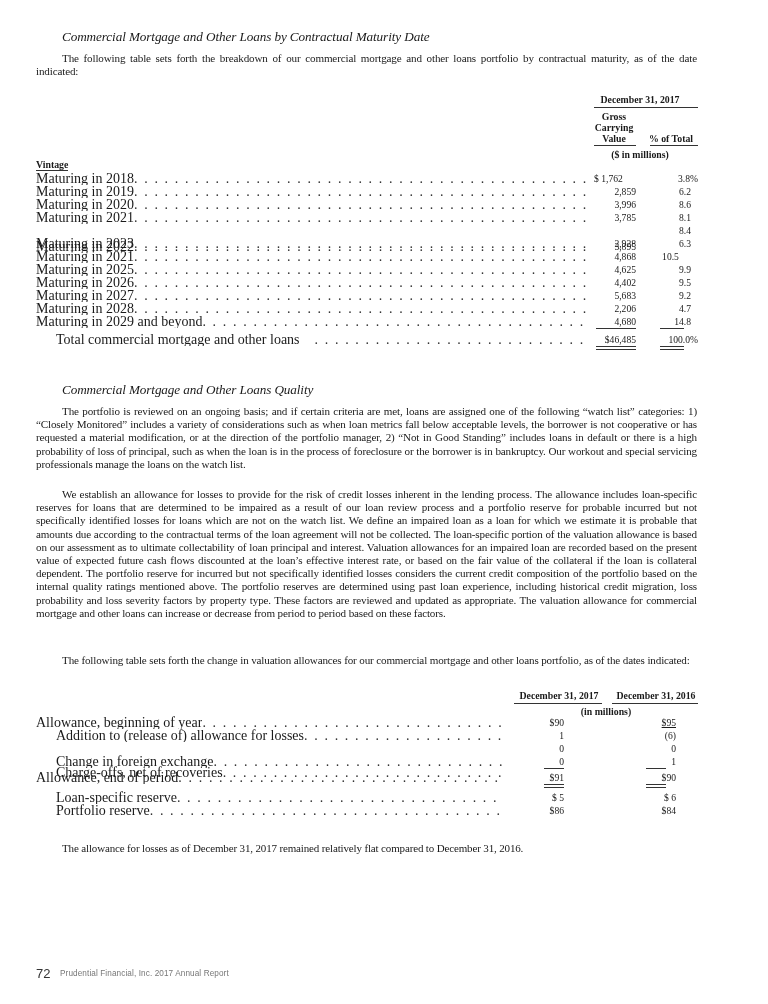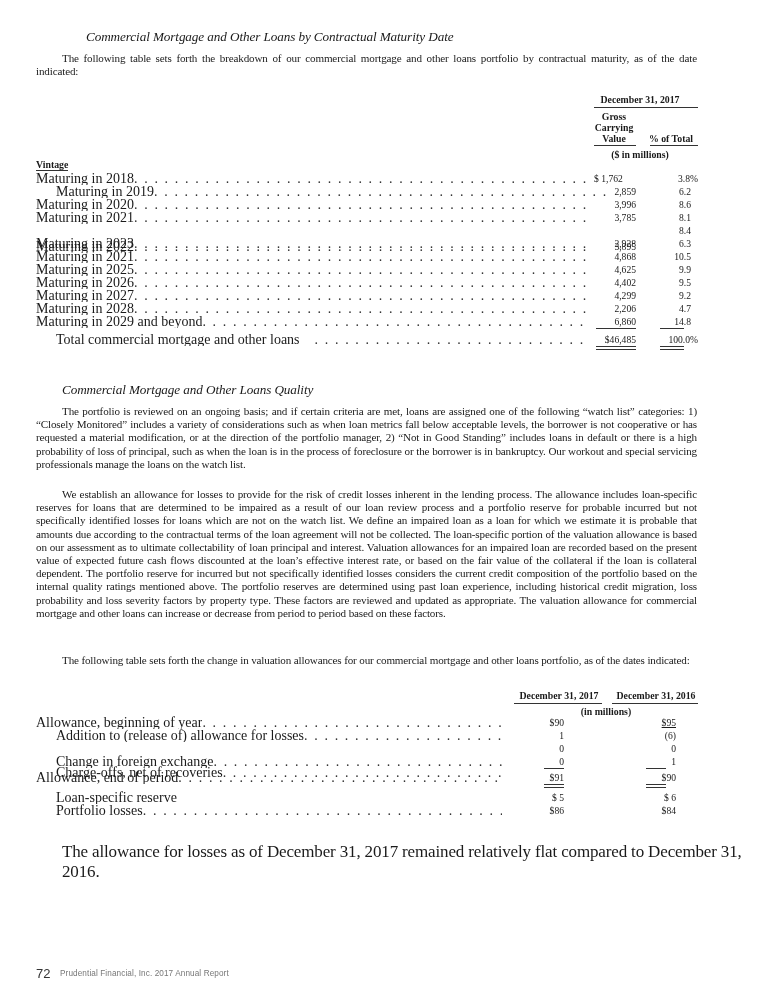--- a/index.html
+++ b/index.html
@@ -6,37 +6,37 @@
   body {
     width: 768px; height: 1004px; position: relative; overflow: hidden;
     font-family: "Liberation Serif", "DejaVu Serif", serif; color: #1a1a1a;
   }
   .abs { position: absolute; }
   .section-title { left: 62px; font-style: italic; font-size: 13.2px; letter-spacing: -0.1px; }
   .para {
     left: 36px; width: 661px; font-size: 11.1px; line-height: 13.2px;
     text-align: justify; text-indent: 26px; letter-spacing: -0.15px;
   }
-  .single { left: 62px; font-size: 17px; letter-spacing: -0.15px; }
+  .single { left: 62px; font-size: 11px; letter-spacing: -0.15px; }
   
   .row { position: absolute; left: 36px; height: 13px; font-size: 14px; line-height: 13px; display: flex; }
   .row .lbl { white-space: nowrap; overflow: hidden; }
   .leader { overflow: hidden; white-space: nowrap; letter-spacing: 1.6px; color: #333; }
   .num { position: absolute; font-size: 9.6px; line-height: 13px; text-align: right; white-space: pre; }
   .hdr { position: absolute; font-weight: bold; font-size: 9.8px; text-align: center; line-height: 11px; }
   .rule { position: absolute; height: 0; border-top: 1.6px solid #333; }
   .rule-thin { position: absolute; height: 0; border-top: 1px solid #333; }
   .dbl { position: absolute; height: 2px; border-top: 1px solid #333; border-bottom: 1px solid #333; }
   .footer-num { left: 36px; top: 966px; font-family: "Liberation Sans", "DejaVu Sans", sans-serif; font-size: 13px; color: #333; }
   .footer-txt { left: 60px; top: 969px; font-family: "Liberation Sans", "DejaVu Sans", sans-serif; font-size: 8.2px; color: #777; letter-spacing: 0.1px; }
 </style>
 </head>
 <body>
 
-<div class="abs section-title" style="top:29px;margin-left:24px;">Commercial Mortgage and Other Loans by Contractual Maturity Date</div>
+<div class="abs section-title" style="top:29px;">Commercial Mortgage and Other Loans by Contractual Maturity Date</div>
 <div class="abs para" style="top:52px;">The following table sets forth the breakdown of our commercial mortgage and other loans portfolio by contractual maturity, as of the date indicated:</div>
 
 <div class="hdr" style="left:582px; top:94px; width:116px;">December 31, 2017</div>
 <div class="rule" style="left:594px; top:107px; width:104px;"></div>
 <div class="hdr" style="left:590px; top:111px; width:48px;">
   <div>Gross</div>
   <div>Carrying</div>
   <div>Value</div>
 </div>
 <div class="hdr" style="left:643px; top:133px; width:56px;">% of Total</div>
@@ -46,21 +46,21 @@
 
 <div class="abs" style="left:36px; top:159px; font-size:9.8px; font-weight:bold; border-bottom:1px solid #333; line-height:11px;">Vintage</div>
 
 <div id="maturity-rows">
     <div class="row" style="top: 172px; width: 552px;">
       <span class="lbl">Maturing in 2018</span>
       <span class="leader" style="flex: 1 1 0%;"> . . . . . . . . . . . . . . . . . . . . . . . . . . . . . . . . . . . . . . . . . . . . . . . . . . . . . . . . . . . . . . . . . . . . . . . . . . . . . . . . . . . . . . . . . . . . . . . . . . . . . . . . . . . . . . . . . . . . . . . .</span>
     </div>
     <div class="num" style="left: 594px; top: 172px; width: 42px; text-align: left;">$ 1,762</div>
     <div class="num" style="left: 650px; top: 172px; width: 48px;">3.8%</div>
-    <div class="row" style="top: 185px; width: 552px; margin-left: 20px;">
+    <div class="row" style="top: 185px; width: 552px;">
       <span class="lbl">Maturing in 2019</span>
       <span class="leader" style="flex: 1 1 0%;"> . . . . . . . . . . . . . . . . . . . . . . . . . . . . . . . . . . . . . . . . . . . . . . . . . . . . . . . . . . . . . . . . . . . . . . . . . . . . . . . . . . . . . . . . . . . . . . . . . . . . . . . . . . . . . . . . . . . . . . . .</span>
     </div>
     <div class="num" style="left: 594px; top: 185px; width: 42px;">2,859</div>
     <div class="num" style="left: 650px; top: 185px; width: 41px;">6.2</div>
     <div class="row" style="top: 198px; width: 552px;">
       <span class="lbl">Maturing in 2020</span>
       <span class="leader" style="flex: 1 1 0%;"> . . . . . . . . . . . . . . . . . . . . . . . . . . . . . . . . . . . . . . . . . . . . . . . . . . . . . . . . . . . . . . . . . . . . . . . . . . . . . . . . . . . . . . . . . . . . . . . . . . . . . . . . . . . . . . . . . . . . . . . .</span>
     </div>
     <div class="num" style="left: 594px; top: 198px; width: 42px;">3,996</div>
@@ -81,50 +81,50 @@
       <span class="lbl">Maturing in 2023</span>
       <span class="leader" style="flex: 1 1 0%;"> . . . . . . . . . . . . . . . . . . . . . . . . . . . . . . . . . . . . . . . . . . . . . . . . . . . . . . . . . . . . . . . . . . . . . . . . . . . . . . . . . . . . . . . . . . . . . . . . . . . . . . . . . . . . . . . . . . . . . . . .</span>
     </div>
     <div class="num" style="left: 594px; top: 237px; width: 42px;">2,928</div>
     <div class="num" style="left: 650px; top: 237px; width: 41px;">6.3</div>
     <div class="row" style="top: 250px; width: 552px;">
       <span class="lbl">Maturing in 2021</span>
       <span class="leader" style="flex: 1 1 0%;"> . . . . . . . . . . . . . . . . . . . . . . . . . . . . . . . . . . . . . . . . . . . . . . . . . . . . . . . . . . . . . . . . . . . . . . . . . . . . . . . . . . . . . . . . . . . . . . . . . . . . . . . . . . . . . . . . . . . . . . . .</span>
     </div>
     <div class="num" style="left: 594px; top: 250px; width: 42px;">4,868</div>
-    <div class="num" style="left: 650px; top: 250px; width: 41px;">10.5</div>
+    <div class="num" style="left: 650px; top: 250px; width: 41px; text-align: center;">10.5</div>
     <div class="row" style="top: 263px; width: 552px;">
       <span class="lbl">Maturing in 2025</span>
       <span class="leader" style="flex: 1 1 0%;"> . . . . . . . . . . . . . . . . . . . . . . . . . . . . . . . . . . . . . . . . . . . . . . . . . . . . . . . . . . . . . . . . . . . . . . . . . . . . . . . . . . . . . . . . . . . . . . . . . . . . . . . . . . . . . . . . . . . . . . . .</span>
     </div>
     <div class="num" style="left: 594px; top: 263px; width: 42px;">4,625</div>
     <div class="num" style="left: 650px; top: 263px; width: 41px;">9.9</div>
     <div class="row" style="top: 276px; width: 552px;">
       <span class="lbl">Maturing in 2026</span>
       <span class="leader" style="flex: 1 1 0%;"> . . . . . . . . . . . . . . . . . . . . . . . . . . . . . . . . . . . . . . . . . . . . . . . . . . . . . . . . . . . . . . . . . . . . . . . . . . . . . . . . . . . . . . . . . . . . . . . . . . . . . . . . . . . . . . . . . . . . . . . .</span>
     </div>
     <div class="num" style="left: 594px; top: 276px; width: 42px;">4,402</div>
     <div class="num" style="left: 650px; top: 276px; width: 41px;">9.5</div>
     <div class="row" style="top: 289px; width: 552px;">
       <span class="lbl">Maturing in 2027</span>
       <span class="leader" style="flex: 1 1 0%;"> . . . . . . . . . . . . . . . . . . . . . . . . . . . . . . . . . . . . . . . . . . . . . . . . . . . . . . . . . . . . . . . . . . . . . . . . . . . . . . . . . . . . . . . . . . . . . . . . . . . . . . . . . . . . . . . . . . . . . . . .</span>
     </div>
-    <div class="num" style="left: 594px; top: 289px; width: 42px;">4,299</div>
+    <div class="num" style="left: 594px; top: 289px; width: 42px;">5,683</div>
     <div class="num" style="left: 650px; top: 289px; width: 41px;">9.2</div>
     <div class="row" style="top: 302px; width: 552px;">
       <span class="lbl">Maturing in 2028</span>
       <span class="leader" style="flex: 1 1 0%;"> . . . . . . . . . . . . . . . . . . . . . . . . . . . . . . . . . . . . . . . . . . . . . . . . . . . . . . . . . . . . . . . . . . . . . . . . . . . . . . . . . . . . . . . . . . . . . . . . . . . . . . . . . . . . . . . . . . . . . . . .</span>
     </div>
     <div class="num" style="left: 594px; top: 302px; width: 42px;">2,206</div>
     <div class="num" style="left: 650px; top: 302px; width: 41px;">4.7</div>
     <div class="row" style="top: 315px; width: 552px;">
       <span class="lbl">Maturing in 2029 and beyond</span>
       <span class="leader" style="flex: 1 1 0%;"> . . . . . . . . . . . . . . . . . . . . . . . . . . . . . . . . . . . . . . . . . . . . . . . . . . . . . . . . . . . . . . . . . . . . . . . . . . . . . . . . . . . . . . . . . . . . . . . . . . . . . . . . . . . . . . . . . . . . . . . .</span>
     </div>
-    <div class="num" style="left: 594px; top: 315px; width: 42px;">6,860</div>
+    <div class="num" style="left: 594px; top: 315px; width: 42px;">4,680</div>
     <div class="num" style="left: 650px; top: 315px; width: 41px;">14.8</div>
     <div class="rule-thin" style="left: 596px; top: 328px; width: 40px;"></div>
     <div class="rule-thin" style="left: 660px; top: 328px; width: 24px;"></div>
     <div class="row" style="top: 333px; width: 552px; gap: 15px;">
       <span class="lbl" style="padding-left: 20px;">Total commercial mortgage and other loans</span>
       <span class="leader" style="flex: 1 1 0%;"> . . . . . . . . . . . . . . . . . . . . . . . . . . . . . . . . . . . . . . . . . . . . . . . . . . . . . . . . . . . . . . . . . . . . . . . . . . . . . . . . . . . . . . . . . . . . . . . . . . . . . . . . . . . . . . . . . . . . . . . .</span>
     </div>
     <div class="num" style="left: 594px; top: 333px; width: 42px;">$46,485</div>
     <div class="num" style="left: 650px; top: 333px; width: 48px;">100.0%</div>
     <div class="dbl" style="left: 596px; top: 346px; width: 40px;"></div>
@@ -166,28 +166,28 @@
       <span class="leader" style="flex: 1 1 0%;"> . . . . . . . . . . . . . . . . . . . . . . . . . . . . . . . . . . . . . . . . . . . . . . . . . . . . . . . . . . . . . . . . . . . . . . . . . . . . . . . . . . . . . . . . . . . . . . . . . . . . . . . . . . . . . . . . . . . . . . . .</span>
     </div>
     <div class="num" style="left: 540px; top: 755px; width: 24px; text-align: right;">0</div>
     <div class="num" style="left: 648px; top: 755px; width: 28px; text-align: right;">1</div>
     <div class="row" style="top: 771px; width: 466px;">
       <span class="lbl">Allowance, end of period</span>
       <span class="leader" style="flex: 1 1 0%;"> . . . . . . . . . . . . . . . . . . . . . . . . . . . . . . . . . . . . . . . . . . . . . . . . . . . . . . . . . . . . . . . . . . . . . . . . . . . . . . . . . . . . . . . . . . . . . . . . . . . . . . . . . . . . . . . . . . . . . . . .</span>
     </div>
     <div class="num" style="left: 540px; top: 771px; width: 24px; text-align: right;">$91</div>
     <div class="num" style="left: 648px; top: 771px; width: 28px; text-align: right;">$90</div>
-    <div class="row" style="top: 791px; width: 466px; flex-direction: column;">
+    <div class="row" style="top: 791px; width: 466px;">
       <span class="lbl" style="padding-left: 20px;">Loan-specific reserve</span>
       <span class="leader" style="flex: 1 1 0%;"> . . . . . . . . . . . . . . . . . . . . . . . . . . . . . . . . . . . . . . . . . . . . . . . . . . . . . . . . . . . . . . . . . . . . . . . . . . . . . . . . . . . . . . . . . . . . . . . . . . . . . . . . . . . . . . . . . . . . . . . .</span>
     </div>
     <div class="num" style="left: 540px; top: 791px; width: 24px; text-align: right;">$ 5</div>
     <div class="num" style="left: 648px; top: 791px; width: 28px; text-align: right;">$ 6</div>
     <div class="row" style="top: 804px; width: 466px;">
-      <span class="lbl" style="padding-left: 20px;">Portfolio losses</span>
+      <span class="lbl" style="padding-left: 20px;">Portfolio reserve</span>
       <span class="leader" style="flex: 1 1 0%;"> . . . . . . . . . . . . . . . . . . . . . . . . . . . . . . . . . . . . . . . . . . . . . . . . . . . . . . . . . . . . . . . . . . . . . . . . . . . . . . . . . . . . . . . . . . . . . . . . . . . . . . . . . . . . . . . . . . . . . . . .</span>
     </div>
     <div class="num" style="left: 540px; top: 804px; width: 24px; text-align: right;">$86</div>
     <div class="num" style="left: 648px; top: 804px; width: 28px; text-align: right;">$84</div>
     <div class="rule-thin" style="left: 544px; top: 768px; width: 20px;"></div>
     <div class="rule-thin" style="left: 646px; top: 768px; width: 20px;"></div>
     <div class="dbl" style="left: 544px; top: 784px; width: 20px;"></div>
     <div class="dbl" style="left: 646px; top: 784px; width: 20px;"></div>
   </div>
 

